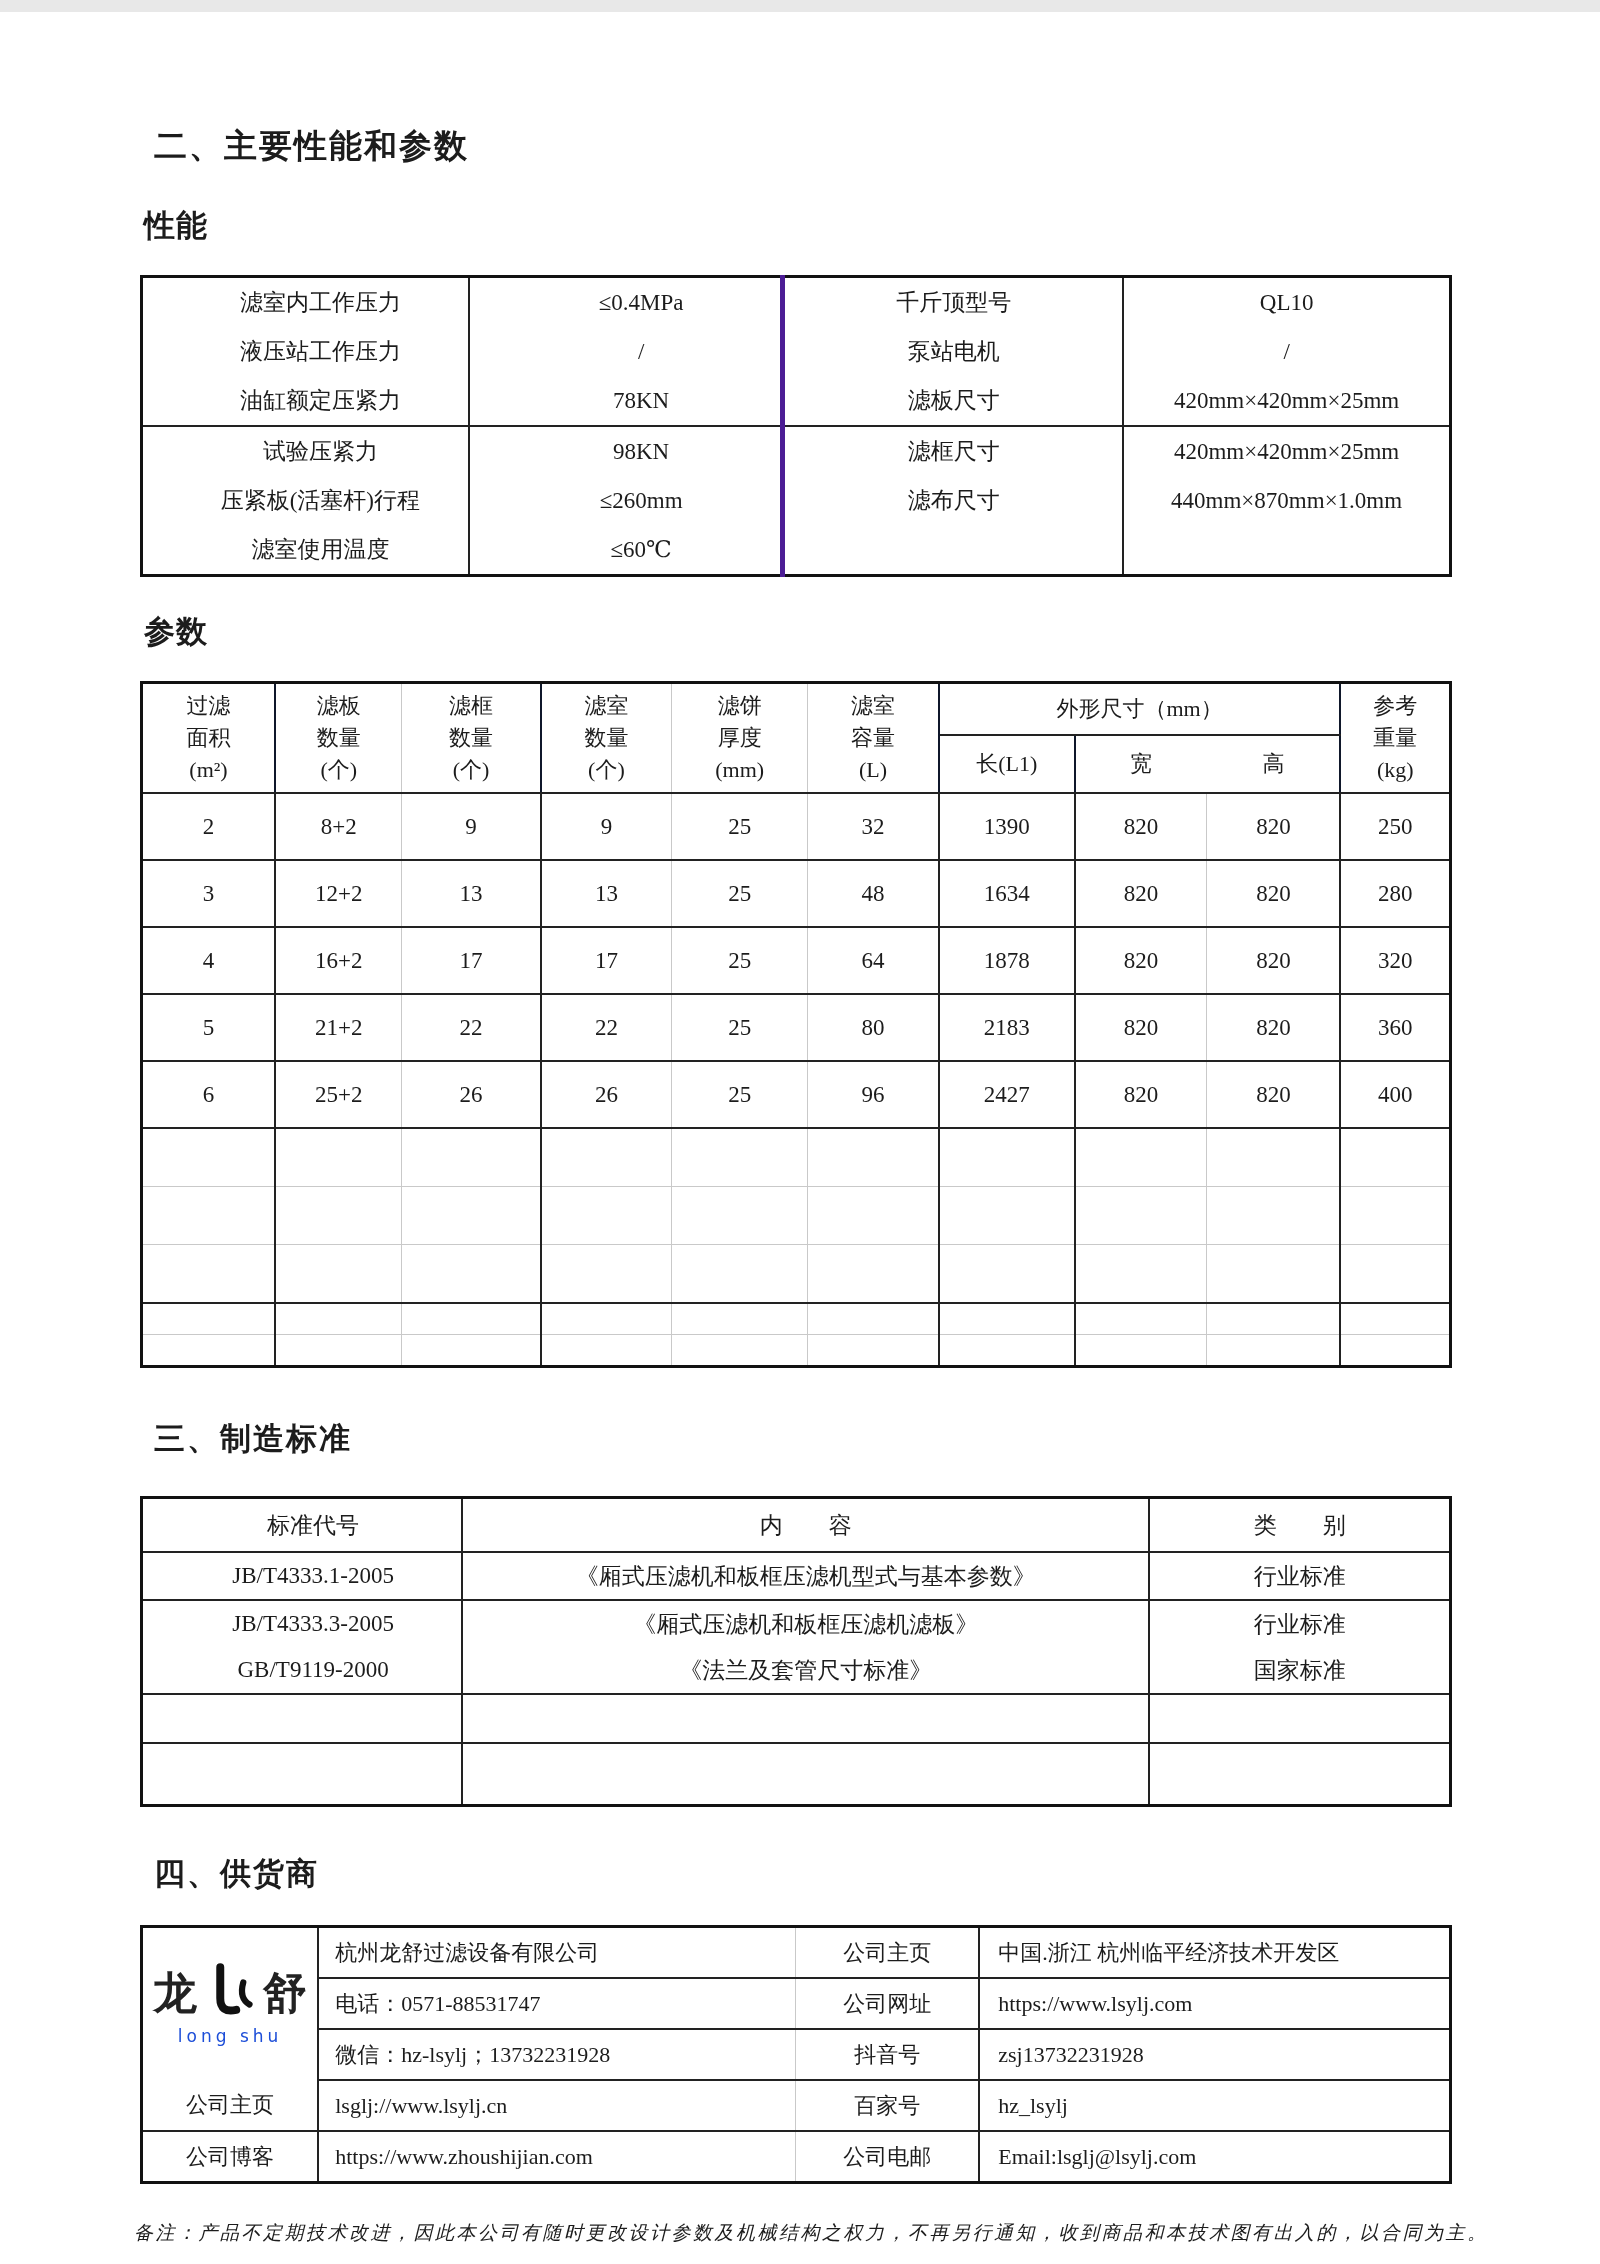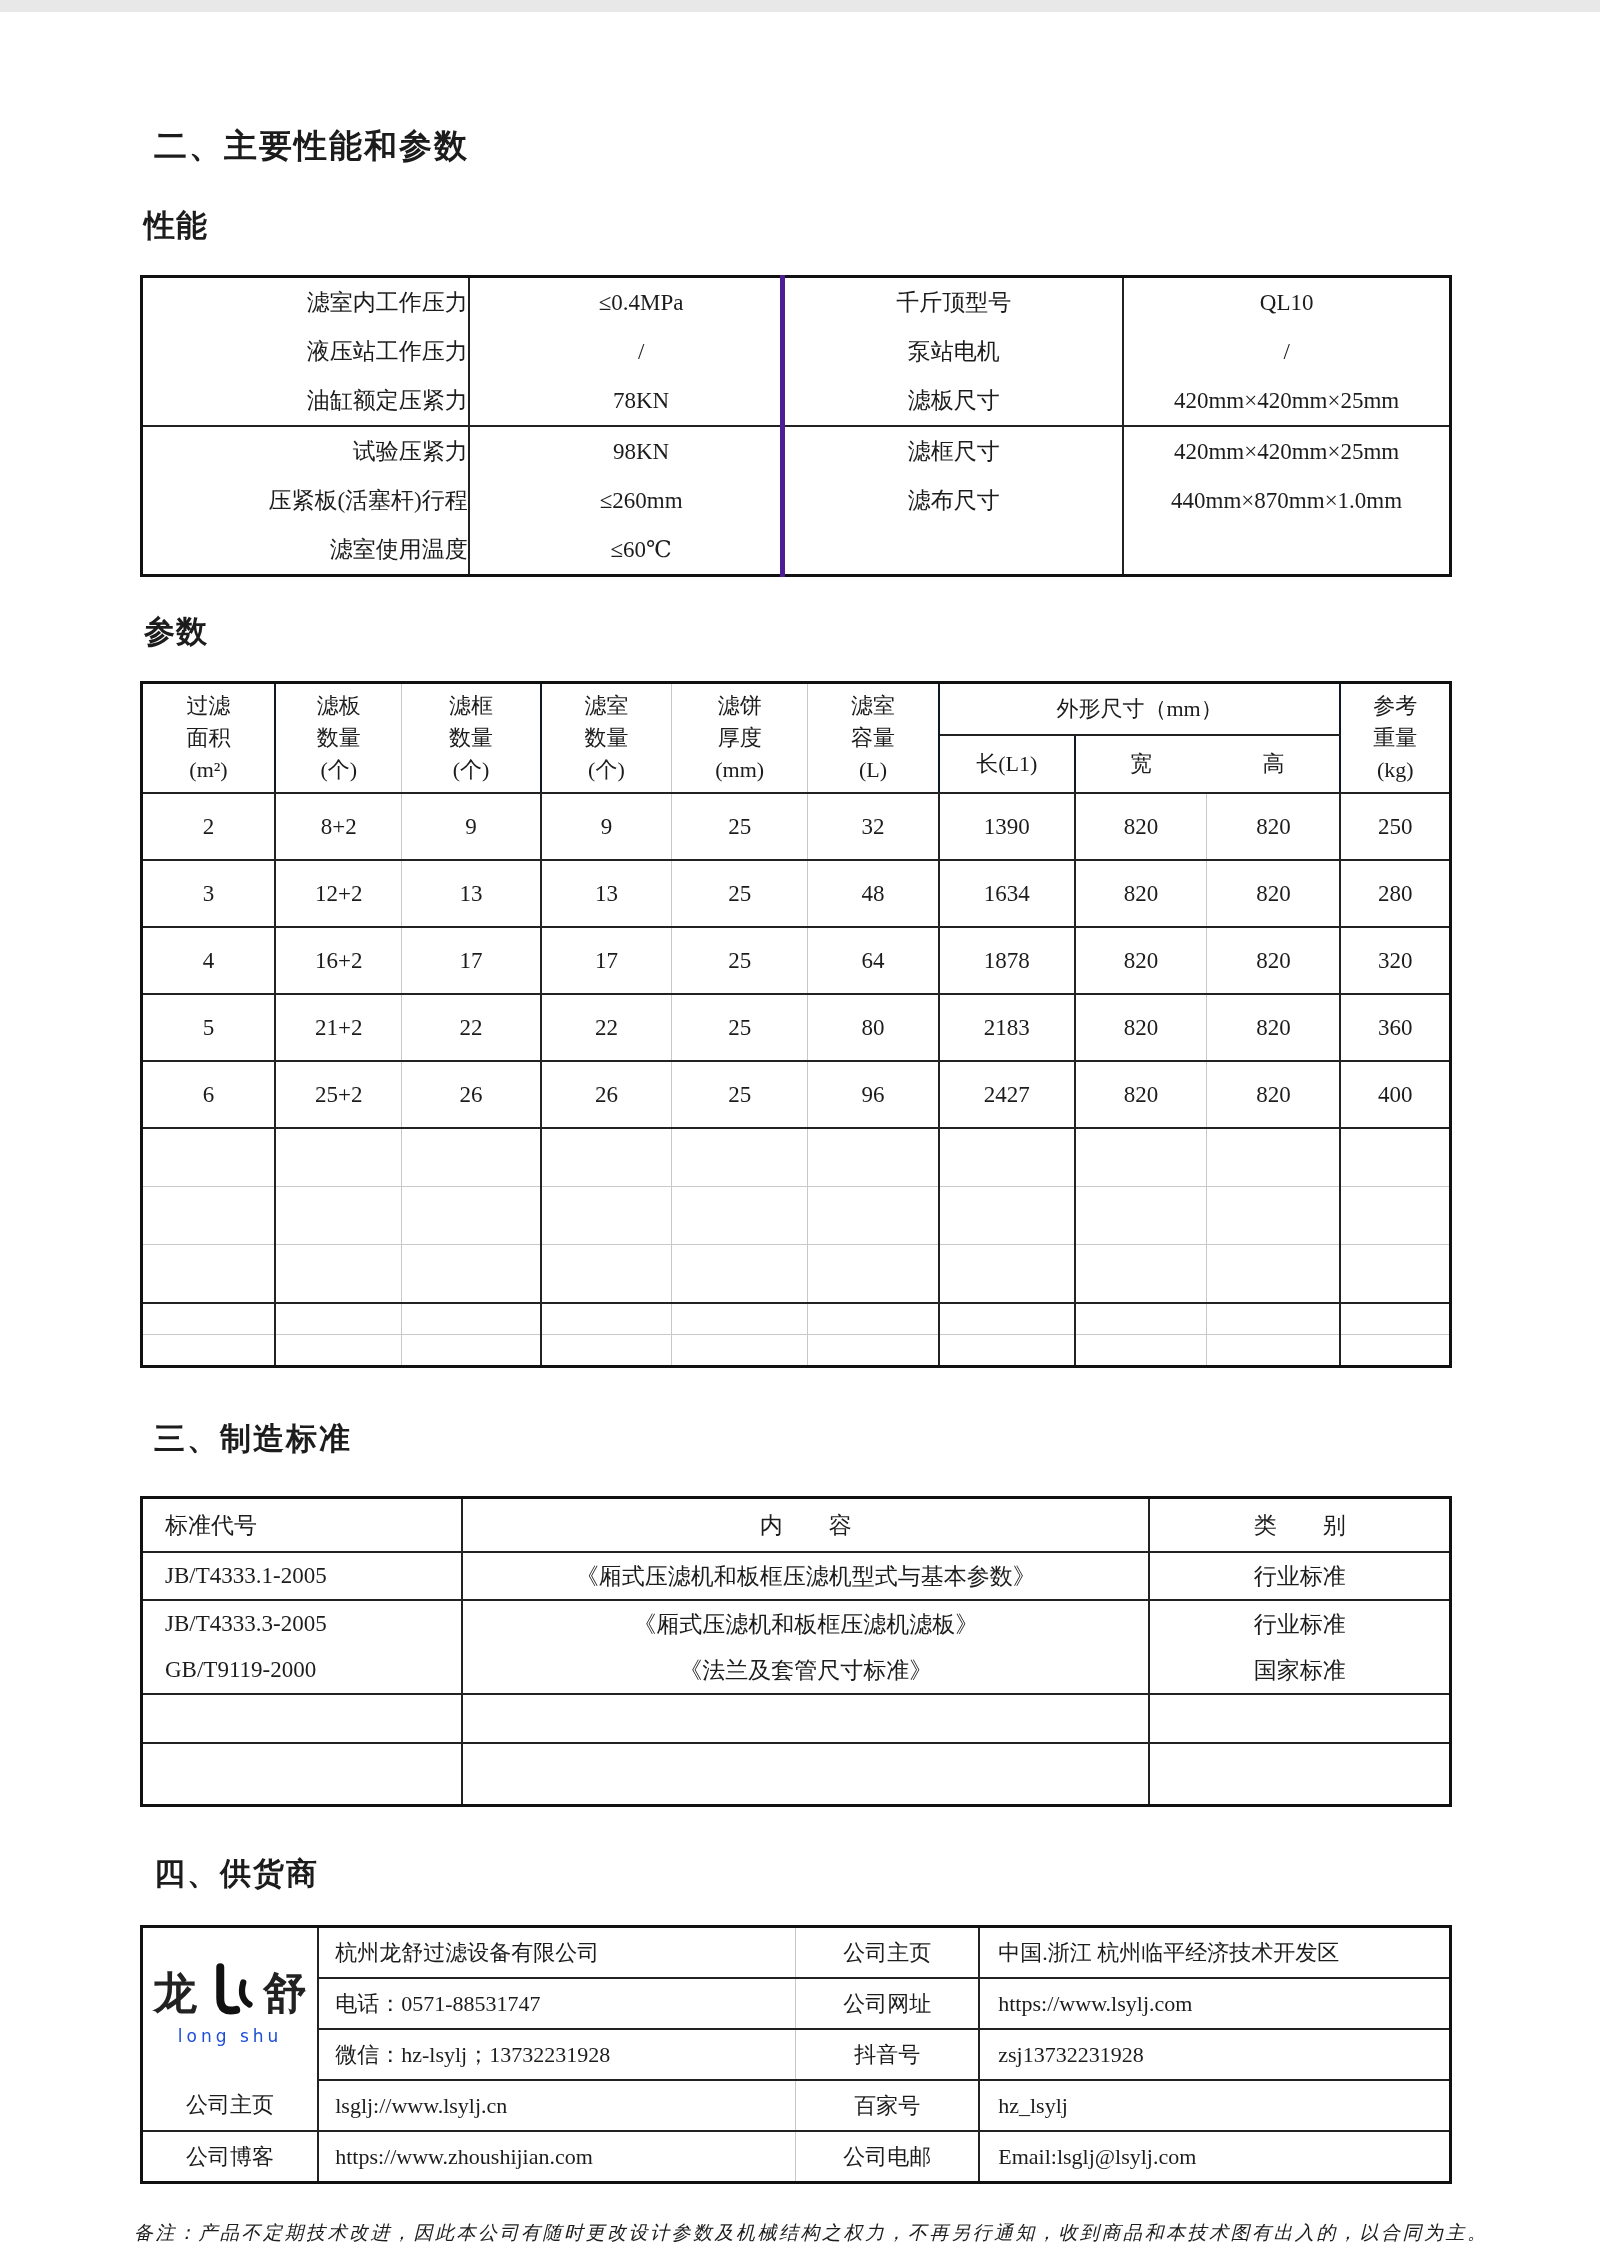--- a/index.html
+++ b/index.html
@@ -12,21 +12,21 @@
   h1.sec{font-size:33px;font-weight:bold;margin:0 0 36px 14px;letter-spacing:2px;}
   h2.sub{font-size:31px;font-weight:bold;margin:0 0 28px 4px;letter-spacing:1px;}
   h2.sub2{font-size:31px;font-weight:bold;margin:50px 0 36px 14px;letter-spacing:2px;}
 
   table{border-collapse:collapse;table-layout:fixed;width:100%;}
   .tbl{border:3px solid #111;}
   td{padding:0;text-align:center;vertical-align:middle;word-break:break-all;}
 
   
   .perf td{height:49px;font-size:23px;}
-  .perf .lab1{text-align:right;padding-left:30px;}
+  .perf .lab1{text-align:center;padding-left:30px;}
   .perf .vd{border-right:2px solid #222;}
   .perf .vl{border-right:5px solid #4c1d95;padding-left:32px;}
   .perf tr.sep td{border-bottom:2px solid #222;}
   .dim{font-size:19px;}
 
   
   .ptab td{font-size:23px;}
   .ptab .ph{font-size:22px;line-height:1.45;}
   .pre{white-space:pre-line;}
   .ptab tr.ph-r1 td{height:50px;}
@@ -42,21 +42,21 @@
   .prow td:nth-child(8){border-right:1px solid #c9c9c9;}
   tr.erow td{height:57px;border-bottom:1px solid #c9c9c9;}
   tr.erow3 td{border-bottom:2px solid #222;}
   tr.erow4 td{height:30px;border-bottom:1px solid #c9c9c9;}
   tr.erow5 td{height:30px;border-bottom:none;}
 
   
   .stab td{height:46px;font-size:23px;border-bottom:2px solid #222;border-right:2px solid #222;}
   .stab td:last-child{border-right:none;}
   .stab tr.sh td{height:52px;}
-  .stab .codecell{text-align:left;padding-left:22px;}
+  .stab .codecell{text-align:center;padding-left:22px;}
   .stab tr.nb td{border-bottom:none;}
   .stab tr.se1 td{height:47px;}
   .stab tr.se2 td{height:60px;border-bottom:none;}
 
   
   .sup td{height:49px;font-size:22px;border-bottom:2px solid #222;}
   .sup .vd{border-right:2px solid #222;}
   .sup .vl{border-right:1px solid #c9c9c9;}
   .sup .valcell{text-align:left;padding-left:16px;}
   .sup .val2cell{text-align:left;padding-left:18px;}

